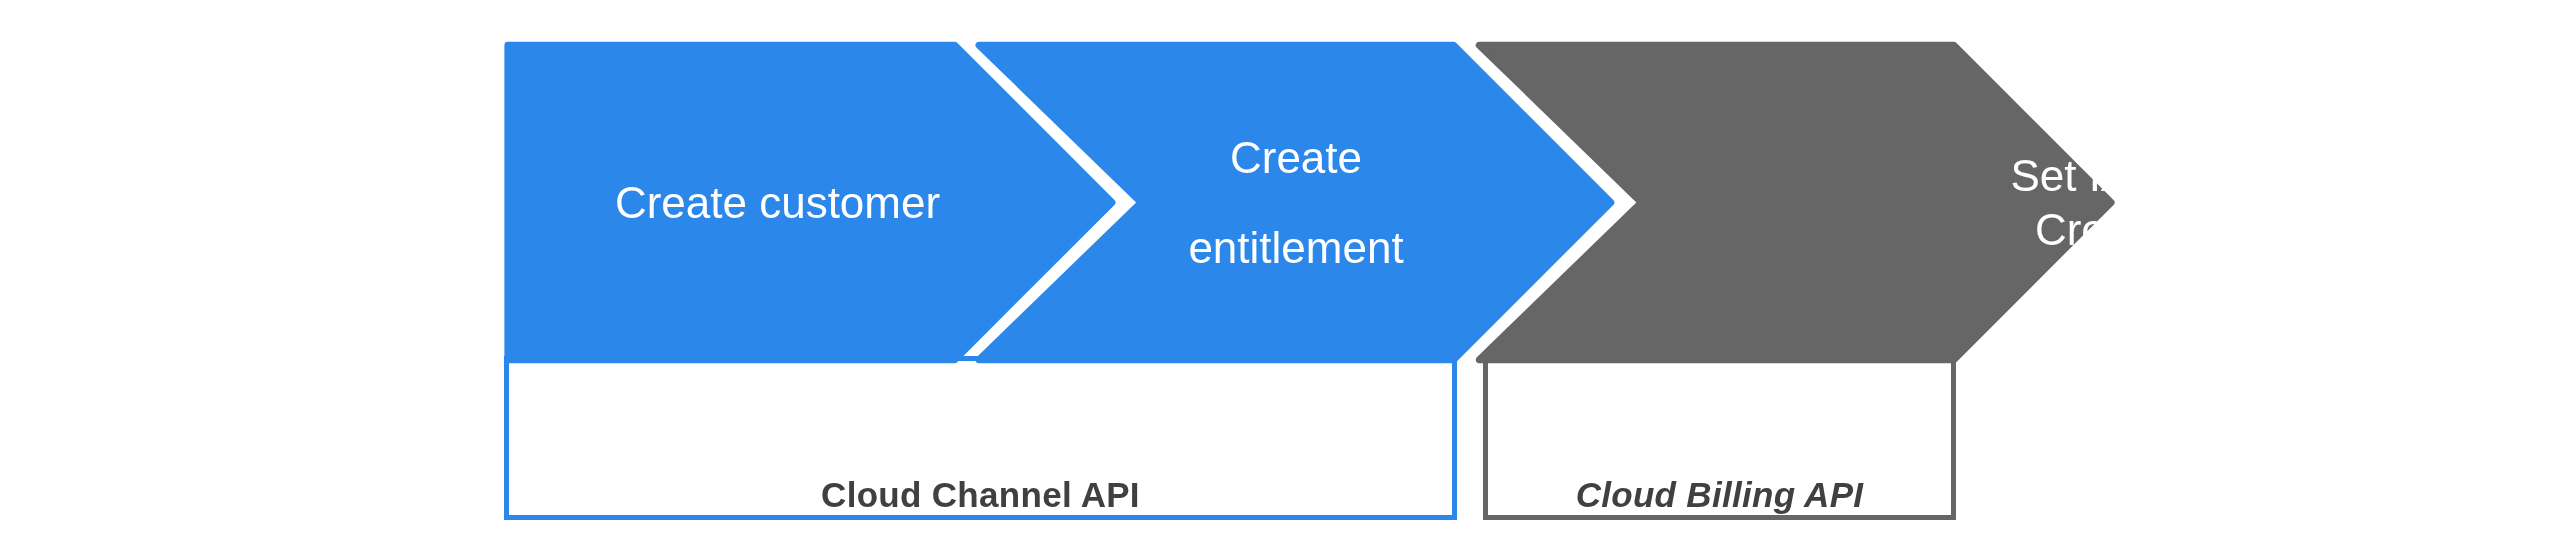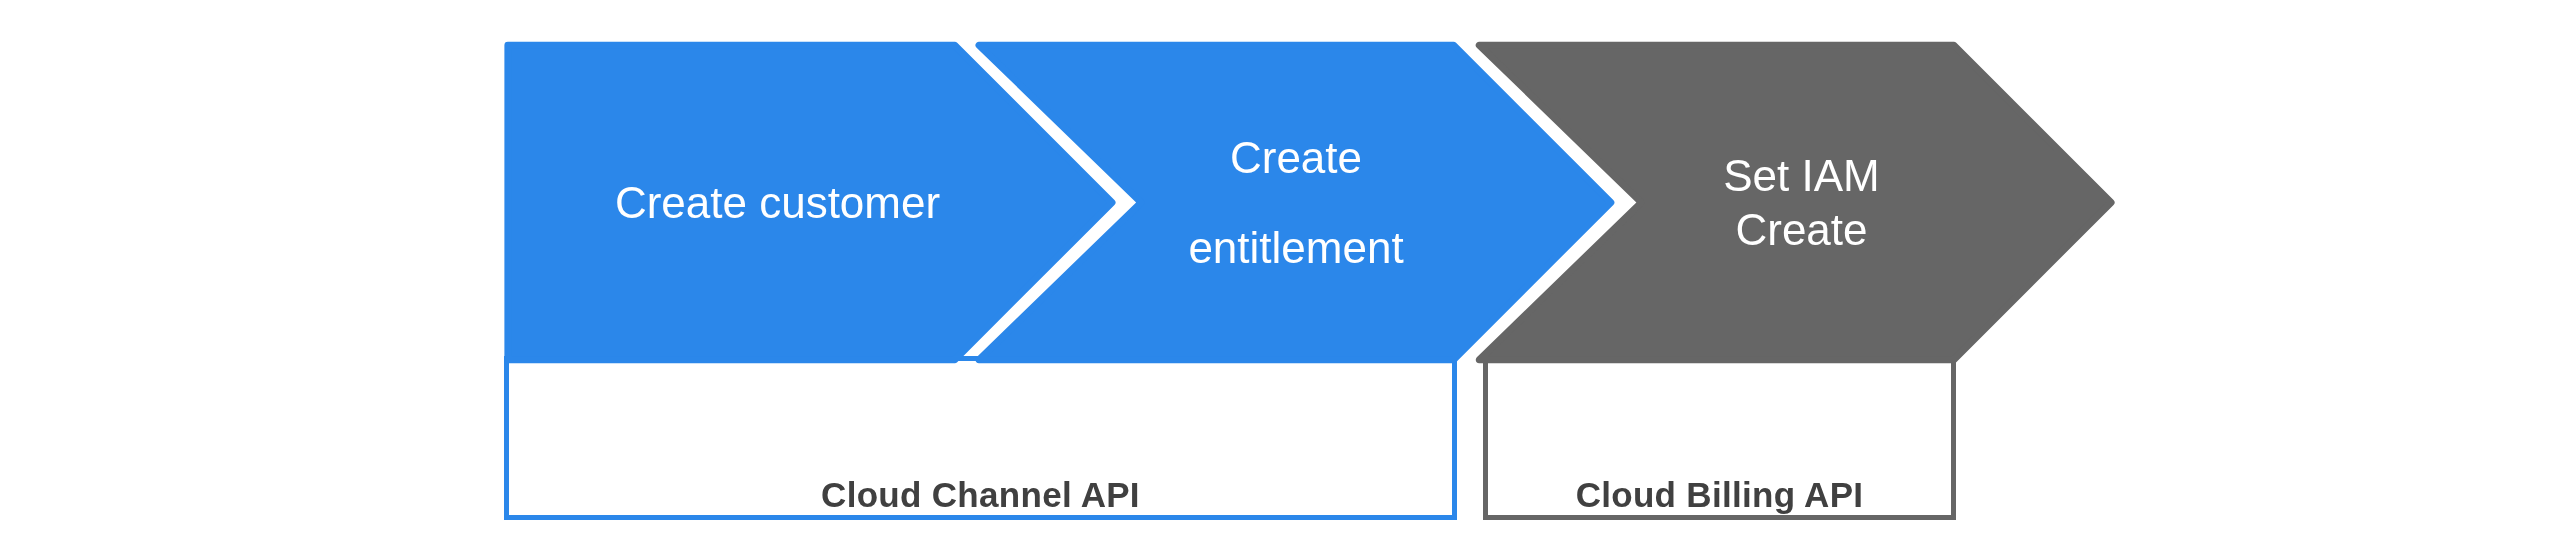--- a/index.html
+++ b/index.html
@@ -50,33 +50,33 @@
     align-items: center;
     justify-content: center;
     text-align: center;
     font-size: 44px;
     line-height: 54px;
     z-index: 3;
     pointer-events: none;
   }
   .step-label--1 { left: 504px;  width: 547px; }
   .step-label--2 { left: 1012px; width: 568px; }
-  .step-label--3 { left: 1516px; width: 571px; }
+  .step-label--3 { left: 1596px; width: 571px; align-items: flex-end; }
   .step-line { white-space: nowrap; }
 </style>
 </head>
 <body>
 
 <div class="canvas">
 
   <div class="api-box api-box--channel" style="border-color: rgb(43, 135, 234);">
     <span class="api-box-label" style="color: rgb(64, 64, 64);">Cloud Channel API</span>
   </div>
 
-  <div class="api-box api-box--billing" style="border-color: rgb(102, 102, 102);">
+  <div class="api-box api-box--billing" style="border-color: rgb(102, 102, 102); font-style: italic;">
     <span class="api-box-label" style="color: rgb(64, 64, 64);">Cloud Billing API</span>
   </div>
 
   <svg class="arrows-svg" viewBox="0 0 3718 792">
     <polygon points="733,65 1378,65 1605,292 1378,519 733,519" style="fill: rgb(43, 135, 234); stroke: rgb(43, 135, 234);"></polygon>
     <polygon points="1413,65 2098,65 2325,292 2098,519 1413,519 1647,292" style="fill: rgb(43, 135, 234); stroke: rgb(43, 135, 234);"></polygon>
     <polygon points="2135,65 2820,65 3047,292 2820,519 2135,519 2369,292" style="fill: rgb(102, 102, 102); stroke: rgb(102, 102, 102);"></polygon>
   </svg>
 
   <div class="step-label step-label--1" style="color: rgb(255, 255, 255);">

